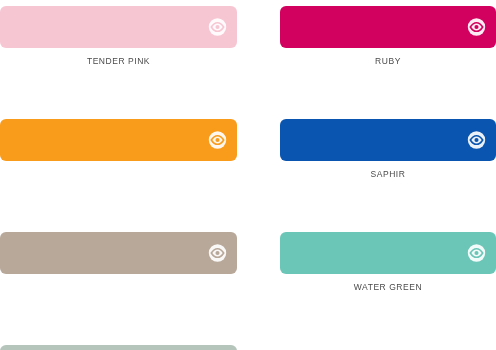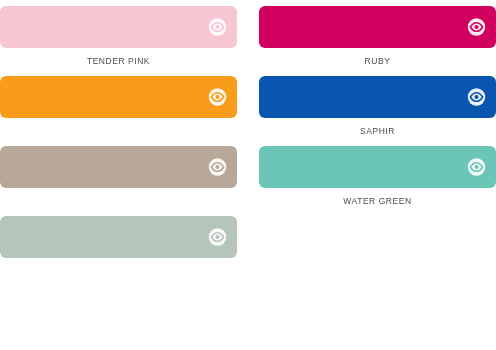--- a/index.html
+++ b/index.html
@@ -18,20 +18,21 @@
   #swatch-grid {
     width: 496px;
     height: 350px;
     display: grid;
     grid-template-columns: 237px 1fr;
     grid-template-rows: repeat(5, 70px);
     column-gap: 22px;
     row-gap: 0;
     box-sizing: border-box;
     padding-top: 6px;
+    gap: 43px;
   }
 
   .swatch-cell {
     display: flex;
     flex-direction: column;
     align-items: stretch;
   }
 
   .swatch-chip {
     position: relative;

